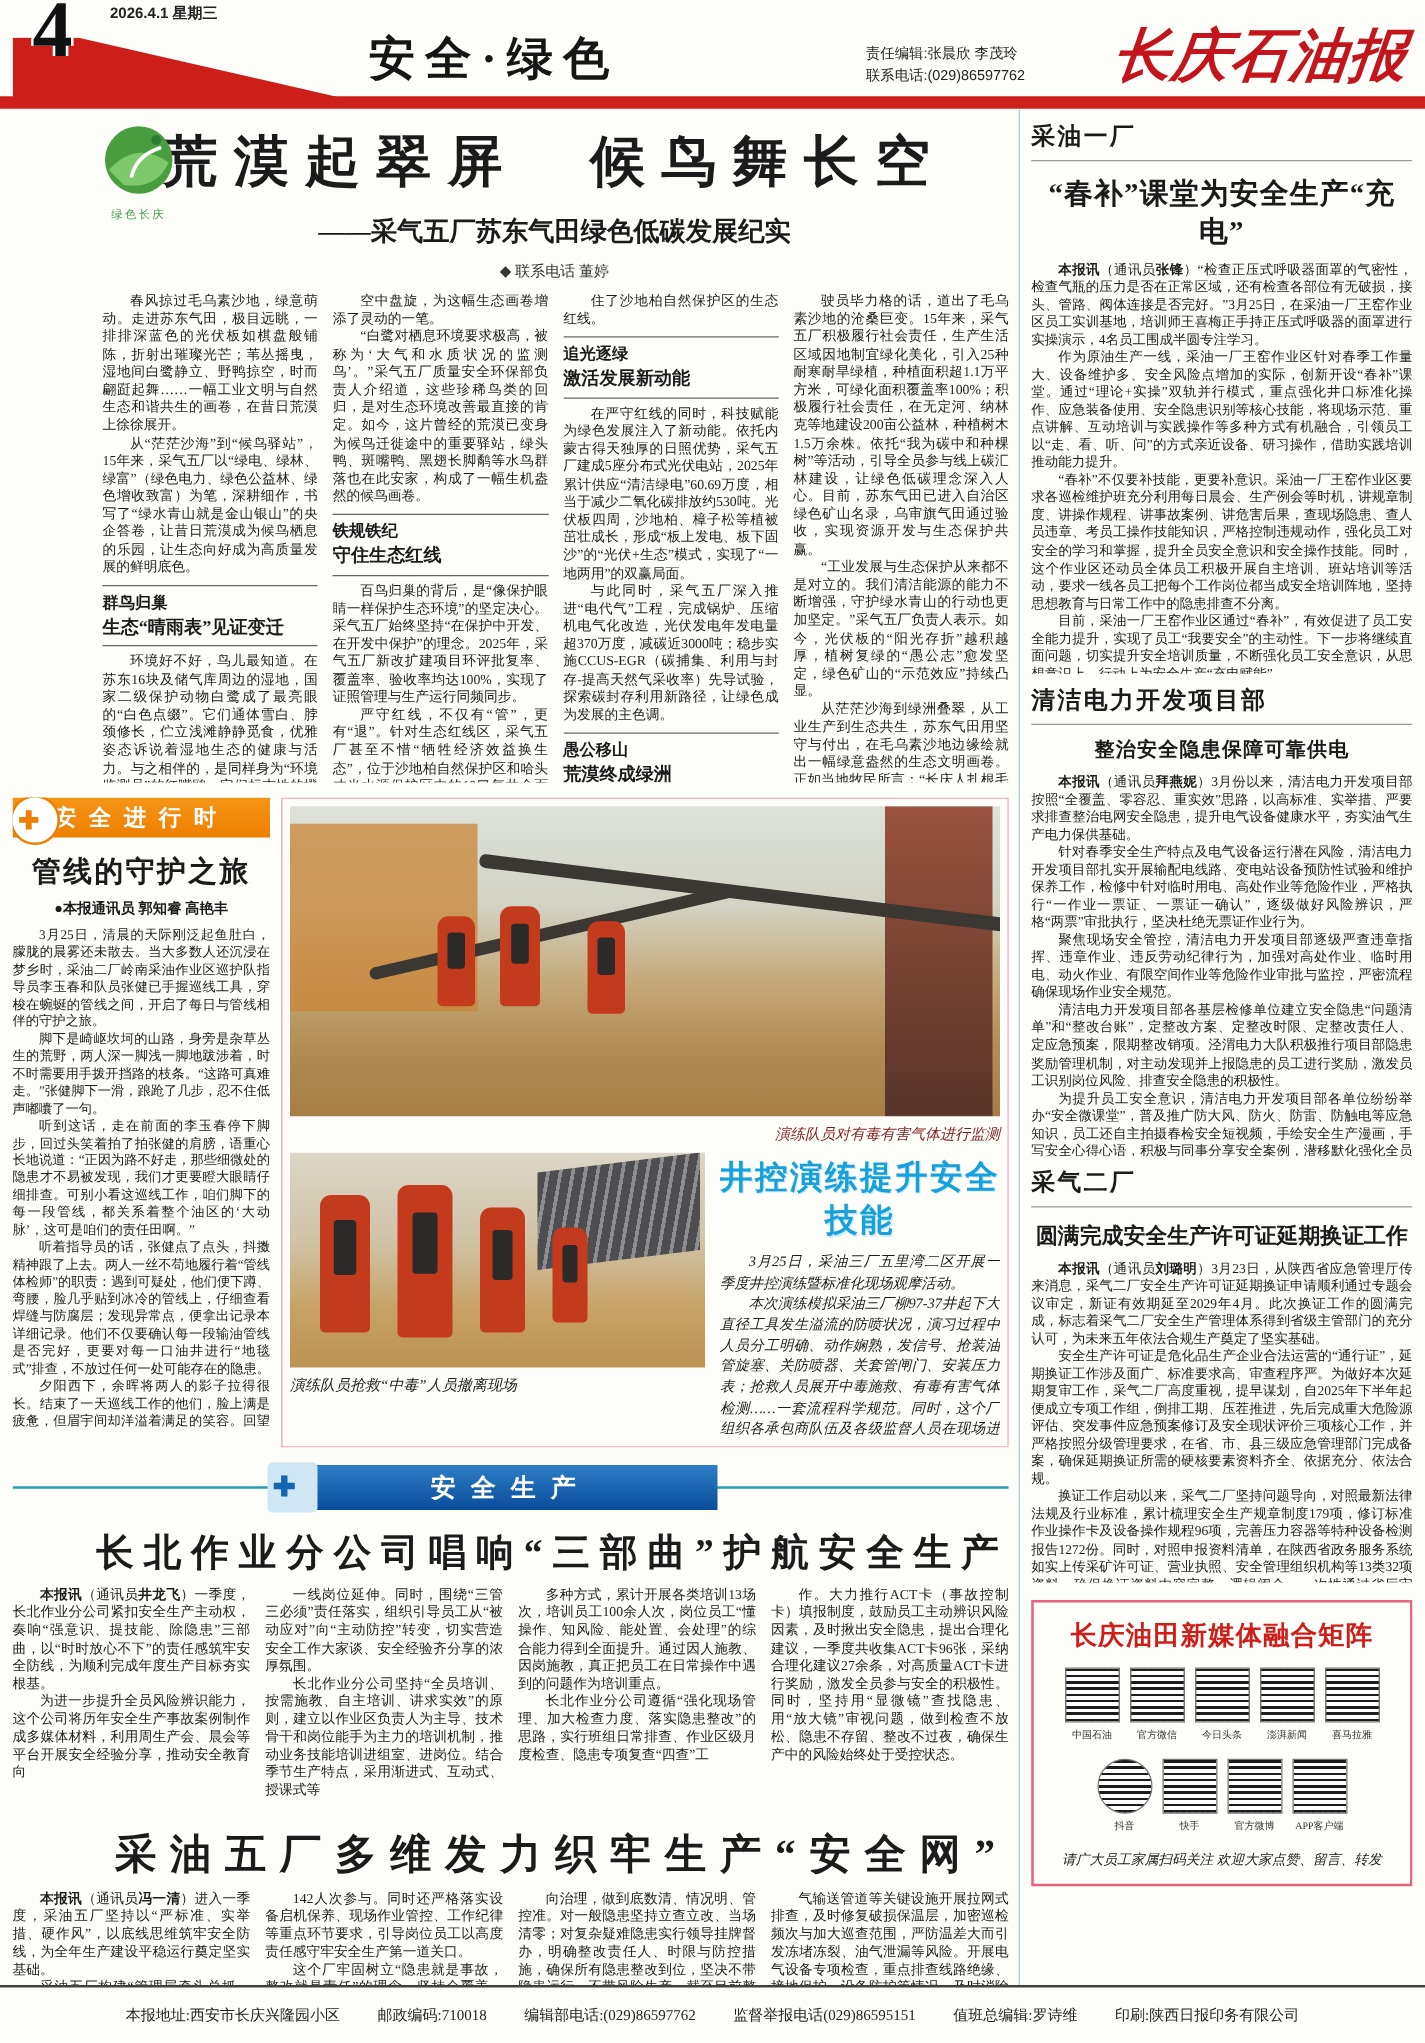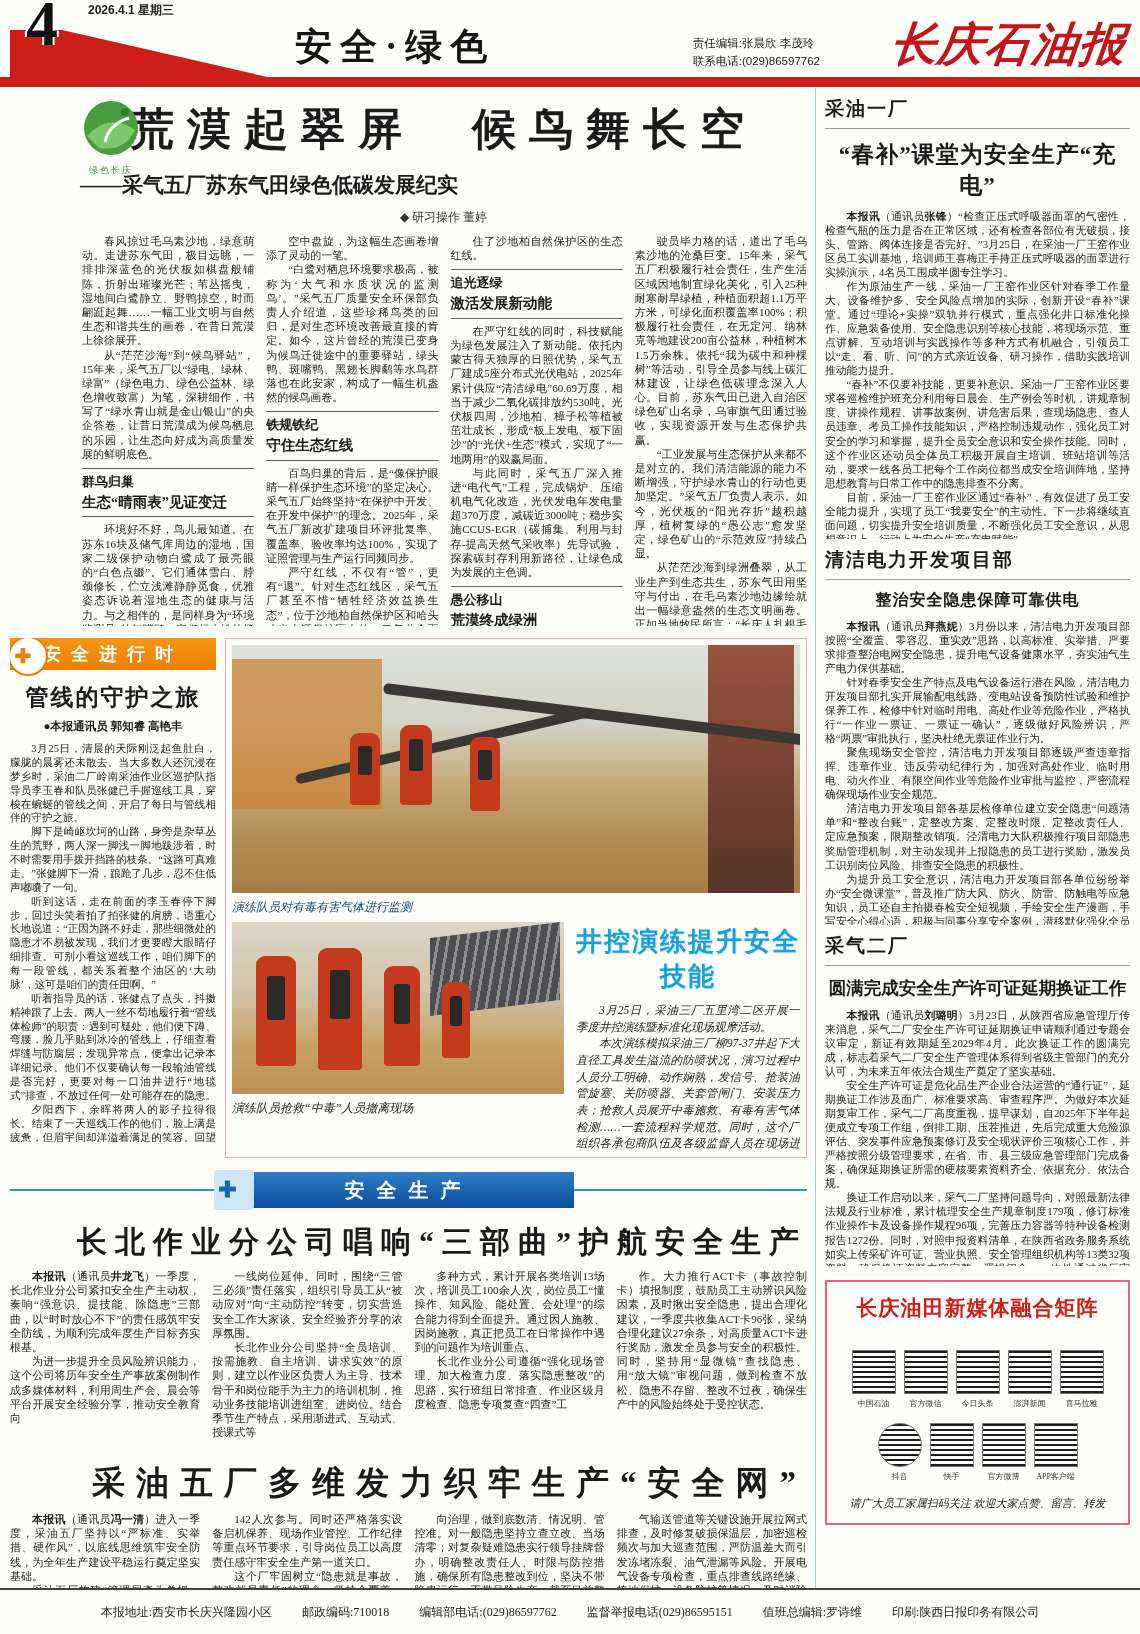--- a/index.html
+++ b/index.html
@@ -21,21 +21,21 @@
             color:#c3151b;letter-spacing:1px;transform:skewX(-6deg);}
   
   .page{display:flex;gap:8px;padding:0 10px;height:1500px;overflow:hidden;}
   .main{width:797px;overflow:hidden;}
   .rightcol{flex:1;border-left:1px solid #a9cdd8;padding-left:9px;overflow:hidden;}
   
   .lead{position:relative;padding-top:10px;}
   .lead-logo{position:absolute;left:66px;top:10px;width:70px;text-align:center;}
   .lead-logo span{display:block;font-size:9px;color:#3a9d3a;letter-spacing:2px;margin-top:2px;}
   .lead-h1{text-align:center;font-size:44px;font-weight:bold;letter-spacing:13px;margin:2px 0 0 70px;}
-  .lead-sub{font-size:21px;font-weight:bold;margin:12px 0 0 70px;}
+  .lead-sub{text-align:center;font-size:21px;font-weight:bold;margin:12px 0 0 70px;}
   .lead-by{text-align:center;font-size:12px;margin:10px 0 8px 70px;color:#333;}
   .lead-cols{display:flex;gap:12px;padding-left:72px;height:392px;overflow:hidden;}
   .ncol{flex:1;font-size:11px;line-height:1.29;text-align:justify;}
   .ncol p,.bcols p,.sx-body p,.rart p{margin:0;text-indent:2em;}
   .inhead{margin:7px 0 5px;text-align:left;font-weight:bold;border-top:1px solid #666;border-bottom:1px solid #666;
           padding:5px 0;display:flex;flex-direction:column;gap:2px;}
   .inhead span:first-child{font-size:13px;}
   .inhead span:last-child{font-size:14.5px;}
   
   .middle{display:flex;gap:9px;margin-top:12px;height:520px;overflow:hidden;}
@@ -51,21 +51,21 @@
   .sx-body{font-size:10.6px;line-height:1.31;text-align:justify;height:400px;overflow:hidden;}
   .photo-sec{flex:1;border:1px solid #f0a2bb;padding:6px;display:flex;flex-direction:column;overflow:hidden;}
   .big-photo{height:248px;position:relative;overflow:hidden;
     background:linear-gradient(180deg,#dde1da 0%,#d2d3c4 32%,#c5ab7c 55%,#b28c55 78%,#a67d45 100%);}
   .pipe{position:absolute;background:#3b3733;border-radius:5px;}
   .derrick{position:absolute;right:6px;top:0;width:86px;height:100%;
     background:linear-gradient(180deg,#9a5340 0%,#7c4434 45%,#57352a 100%);}
   .plat{position:absolute;left:0;top:14px;width:150px;height:150px;background:#c98438;opacity:.75;}
   .wk{position:absolute;background:#c33a1d;border-radius:9px 9px 4px 4px;}
   .wk::after{content:"";position:absolute;left:28%;top:18%;width:44%;height:40%;background:#2c2a28;border-radius:3px;}
-  .photo-cap{text-align:left;font-size:12px;font-style:italic;margin:6px 0;color:#0c4a6e;}
+  .photo-cap{text-align:right;font-size:12px;font-style:italic;margin:6px 0;color:#7f1d1d;}
   .photo-row{display:flex;gap:12px;flex:1;overflow:hidden;}
   .sm-wrap{width:332px;display:flex;flex-direction:column;}
   .small-photo{height:172px;position:relative;overflow:hidden;
     background:linear-gradient(180deg,#dcd6c8 0%,#d0c4a8 40%,#c7a267 72%,#bd9152 100%);}
   .panel{position:absolute;right:4px;top:8px;width:130px;height:78px;transform:skewY(-7deg);
     background:repeating-linear-gradient(100deg,#4e4e50 0 7px,#8b8d90 7px 10px);}
   .photo-cap2{text-align:left;font-size:12px;font-style:italic;margin-top:6px;color:#222;}
   .drill{flex:1;overflow:hidden;}
   .drill-title{text-align:center;font-size:26px;font-weight:bold;color:#17a0da;letter-spacing:2px;
     text-shadow:1px 1px 0 #cfeaf7;margin:2px 0 8px;}
@@ -93,21 +93,21 @@
   .rh{font-weight:bold;text-align:center;margin:0 0 8px;}
   .rh.h1{font-size:23px;letter-spacing:1px;}
   .rh.h2{font-size:16px;letter-spacing:1px;}
   .rh.h3{font-size:17.5px;letter-spacing:0;}
   .rbody{font-size:10.8px;line-height:1.3;text-align:justify;overflow:hidden;}
   .rbody.b1{max-height:330px;}
   .rbody.b2{max-height:306px;}
   .rbody.b3{max-height:258px;}
   
   .qrbox{border:2px solid #e8637d;margin-top:14px;padding:12px 10px;overflow:hidden;}
-  .qr-title{color:#ce1e1a;font-size:21px;font-weight:bold;text-align:center;letter-spacing:1px;margin-bottom:28px;}
+  .qr-title{color:#ce1e1a;font-size:21px;font-weight:bold;text-align:center;letter-spacing:1px;margin-bottom:12px;}
   .qr-row{display:flex;justify-content:center;margin-bottom:14px;}
   .qr-cell{display:flex;flex-direction:column;align-items:center;width:52px;}
   .qr{width:42px;height:42px;border:1px solid #777;
       background:repeating-linear-gradient(0deg,#1c1c1c 0 2px,#fff 2px 5px),
                  repeating-linear-gradient(90deg,#1c1c1c 0 2px,rgba(255,255,255,.72) 2px 5px);}
   .qr-row.r2 .qr-cell:first-child .qr{border-radius:50%;}
   .qr-label{font-size:8px;margin-top:4px;color:#333;white-space:nowrap;}
   .qr-note{text-align:center;font-size:11px;font-style:italic;margin-top:2px;color:#222;}
   
   .footer{position:absolute;left:0;right:0;bottom:0;height:44px;border-top:2px solid #404040;
@@ -139,21 +139,21 @@
         <svg width="60" height="60" viewBox="0 0 60 60">
           <circle cx="30" cy="30" r="27" fill="#4a9d3f"></circle>
           <path d="M6 38 Q28 14 54 32 Q44 54 18 50 Z" fill="#7cc86a"></path>
           <path d="M24 44 q4 -18 24 -24" stroke="#ffffff" stroke-width="3" fill="none"></path>
           <circle cx="44" cy="14" r="4" fill="#2e7d32"></circle>
         </svg>
         <span>绿色长庆</span>
       </div>
       <h1 class="lead-h1">荒漠起翠屏　候鸟舞长空</h1>
       <div class="lead-sub">——采气五厂苏东气田绿色低碳发展纪实</div>
-      <div class="lead-by">◆ 研习操作 董婷</div>
+      <div class="lead-by">◆ 联系电话 董婷</div>
       <div class="lead-cols">
           <div class="ncol">
             <p>春风掠过毛乌素沙地，绿意萌动。走进苏东气田，极目远眺，一排排深蓝色的光伏板如棋盘般铺陈，折射出璀璨光芒；苇丛摇曳，湿地间白鹭静立、野鸭掠空，时而翩跹起舞……一幅工业文明与自然生态和谐共生的画卷，在昔日荒漠上徐徐展开。</p>
             <p>从“茫茫沙海”到“候鸟驿站”，15年来，采气五厂以“绿电、绿林、绿富”（绿色电力、绿色公益林、绿色增收致富）为笔，深耕细作，书写了“绿水青山就是金山银山”的央企答卷，让昔日荒漠成为候鸟栖息的乐园，让生态向好成为高质量发展的鲜明底色。</p>
             <h4 class="inhead">
               <span>群鸟归巢</span>
               <span>生态“晴雨表”见证变迁</span>
             </h4>
             <p>环境好不好，鸟儿最知道。在苏东16块及储气库周边的湿地，国家二级保护动物白鹭成了最亮眼的“白色点缀”。它们通体雪白、脖颈修长，伫立浅滩静静觅食，优雅姿态诉说着湿地生态的健康与活力。与之相伴的，是同样身为“环境监测员”的红嘴鸥，它们标志性的橙红色双腿在草丛中格外醒目。更令人惊喜的是，被誉为生态环境优良“活指标”的灰鹤也在此驻足，它们时而水中嬉戏，时而</p>
           </div>

